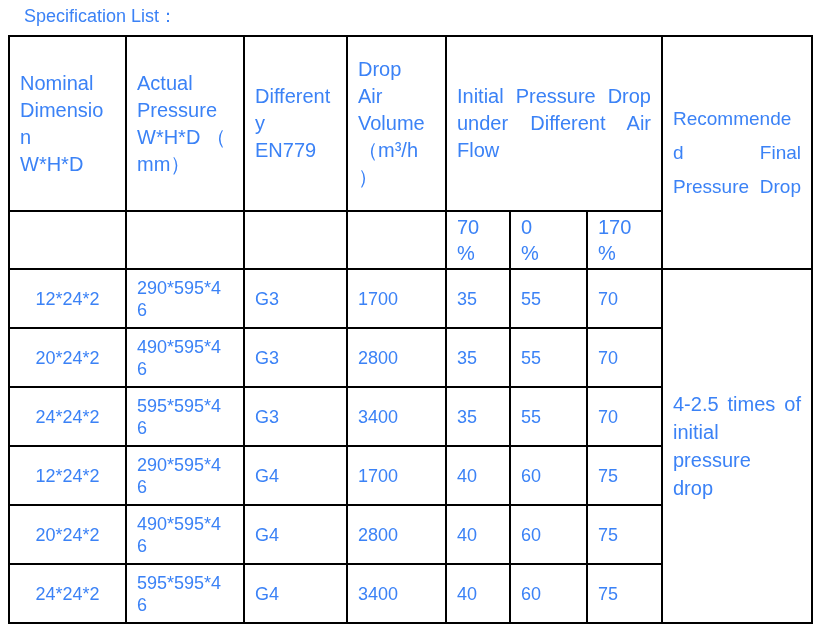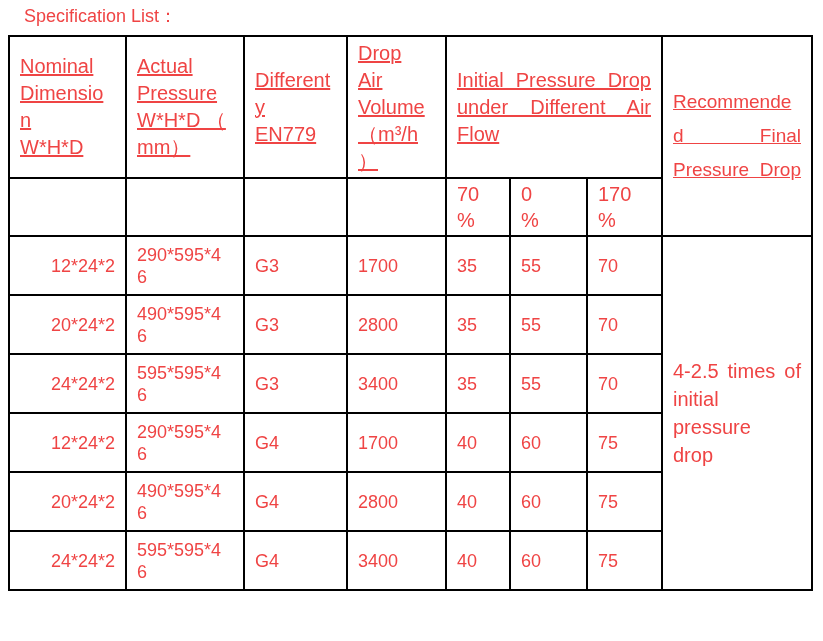--- a/index.html
+++ b/index.html
@@ -1,25 +1,25 @@
 <!DOCTYPE html>
 <html><head>
 <meta charset="utf-8">
 <style>
   html,body{margin:0;padding:0;background:#ffffff;}
   .page{position:relative;width:823px;height:641px;background:#ffffff;
-        font-family:"Liberation Sans",sans-serif;color:#ef4444;overflow:hidden;}
+        font-family:"Liberation Sans",sans-serif;color:#3b82f6;overflow:hidden;}
   .page-title{position:absolute;left:24px;top:4px;font-size:18px;line-height:24px;}
   table.spec{position:absolute;left:8px;top:35px;border-collapse:collapse;table-layout:fixed;}
   .spec td{border:2px solid #000;vertical-align:middle;padding:2px 10px;
            font-size:18px;line-height:22px;overflow:hidden;}
   .pre{white-space:pre-line;}
   .jl{text-align:justify;text-align-last:justify;border-radius:8px;}
-  .center{text-align:right;}
-  tr.h1{height:142px;text-decoration:underline;}
+  .center{text-align:center;}
+  tr.h1{height:175px;}
   tr.h1 td{font-size:20px;line-height:27px;}
   tr.h1 td.rec{font-size:19px;line-height:34px;}
   tr.h2{height:58px;}
   tr.h2 td{font-size:20px;line-height:26px;}
   tr.dr{height:59px;}
   td.note{font-size:20px;line-height:28px;}
 </style>
 </head>
 <body>
 

